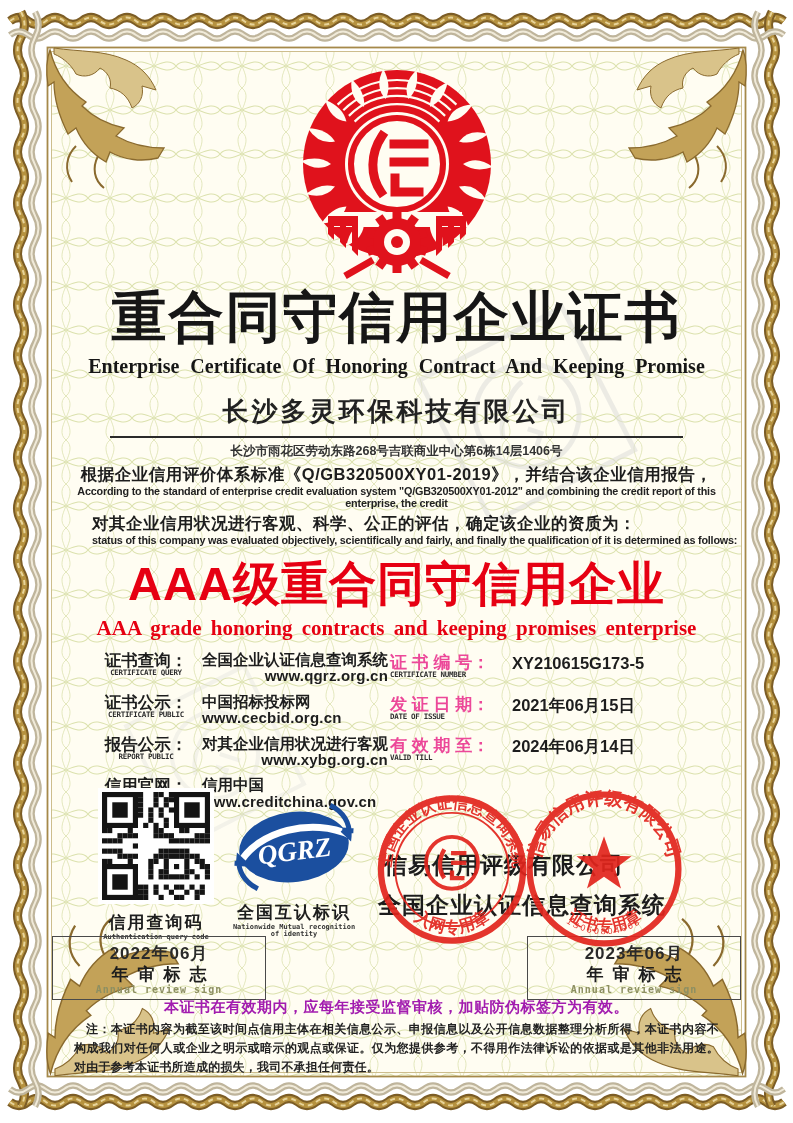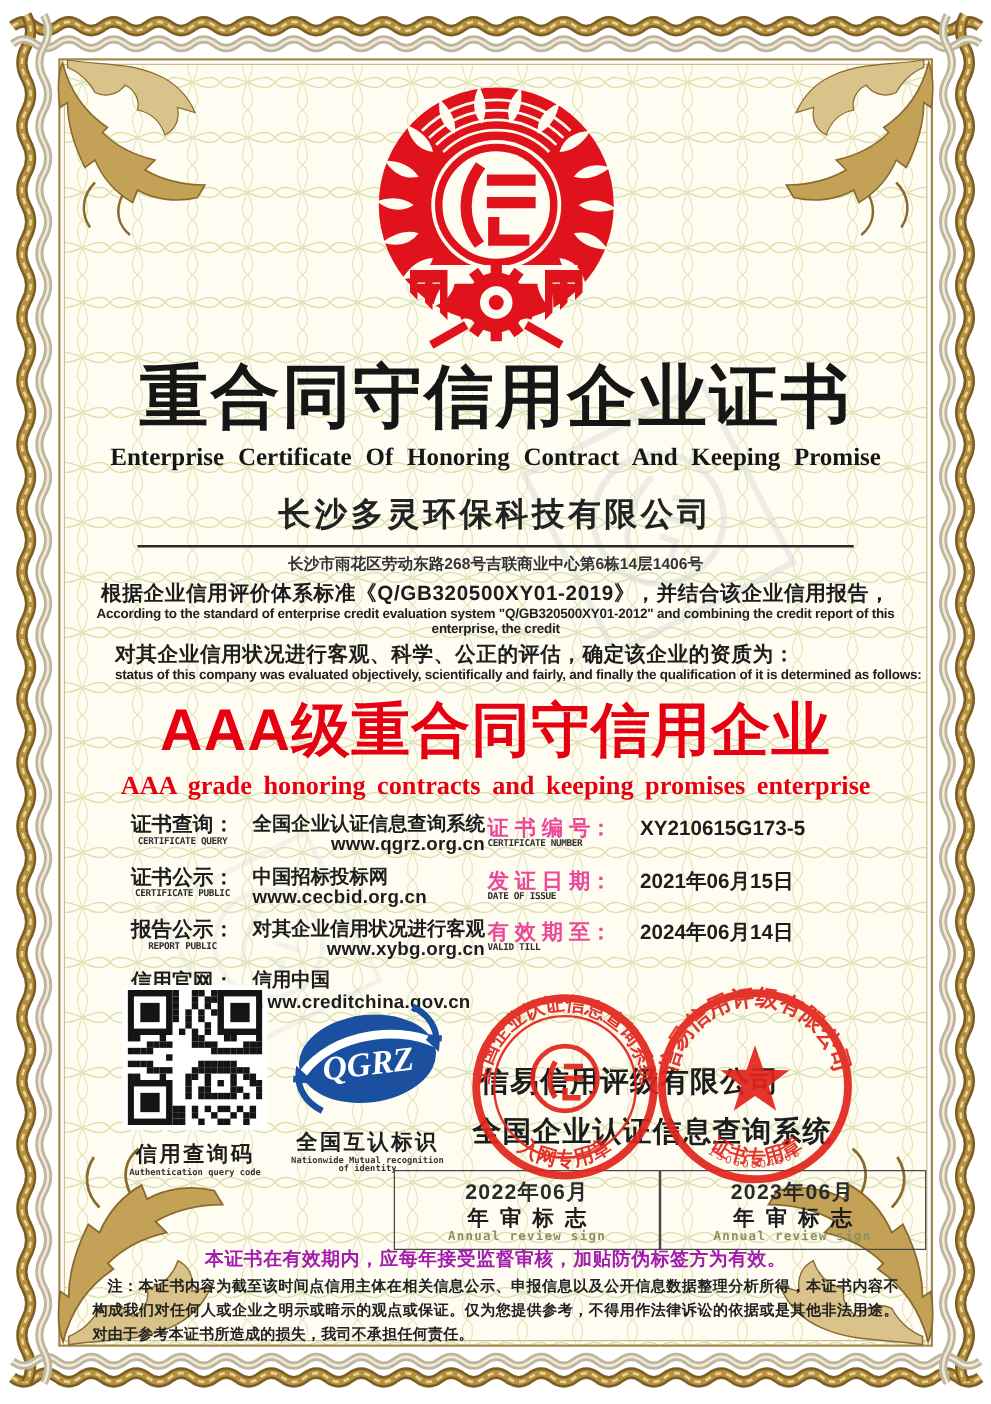--- a/index.html
+++ b/index.html
@@ -27,21 +27,21 @@
   .info-val .cn{font-size:15.5px;font-weight:700;color:#1d1d1d;line-height:1.05;}
   .info-val .url{font-size:15px;font-weight:700;color:#1d1d1d;line-height:1.1;letter-spacing:.2px;text-align:right;}
   .r-row{display:flex;align-items:flex-start;margin-bottom:17px;}
   .r-label{width:118px;flex:0 0 118px;text-align:left;}
   .r-label .cn{font-size:17px;font-weight:700;color:#ec4899;line-height:1.0;}
   .r-val{font-size:16.5px;font-weight:700;color:#1d1d1d;padding-left:4px;line-height:1.1;}
   .badge-label-cn{font-size:17px;font-weight:700;color:#1d1d1d;letter-spacing:2px;}
   .badge-label-en{font-family:"DejaVu Sans Mono","Liberation Mono",monospace;font-size:7px;font-weight:700;color:#333;line-height:1;}
   .overlay-txt{font-size:23px;font-weight:700;color:#1c1c1c;letter-spacing:1px;white-space:nowrap;z-index:3;}
   .stamp{z-index:4;opacity:.92;}
-  .annual-wrap{display:flex;justify-content:flex-end;}
+  .annual-wrap{display:flex;justify-content:space-between;}
   .annual-box{width:212px;border:1.6px solid #4a4a4a;text-align:center;padding:5px 0 4px 0;background:transparent;}
   .annual-box + .annual-box{margin-left:-1.6px;}
   .annual-date{font-size:17px;font-weight:600;color:#2a2a2a;letter-spacing:1px;}
   .annual-cn{font-size:17px;font-weight:700;color:#1d1d1d;letter-spacing:9px;margin-left:9px;line-height:1.15;}
   .annual-en{font-family:"DejaVu Sans Mono","Liberation Mono",monospace;font-size:10px;font-weight:700;color:#8d8f62;letter-spacing:1px;line-height:1;}
   .validity{font-size:15px;font-weight:700;color:#a21caf;letter-spacing:.5px;}
   .disclaimer{font-size:12px;font-weight:700;color:#222;line-height:1.6;text-align:justify;text-indent:1em;letter-spacing:.2px;}
   .wm{position:absolute;z-index:1;opacity:.55;}
 </style>
 </head>

